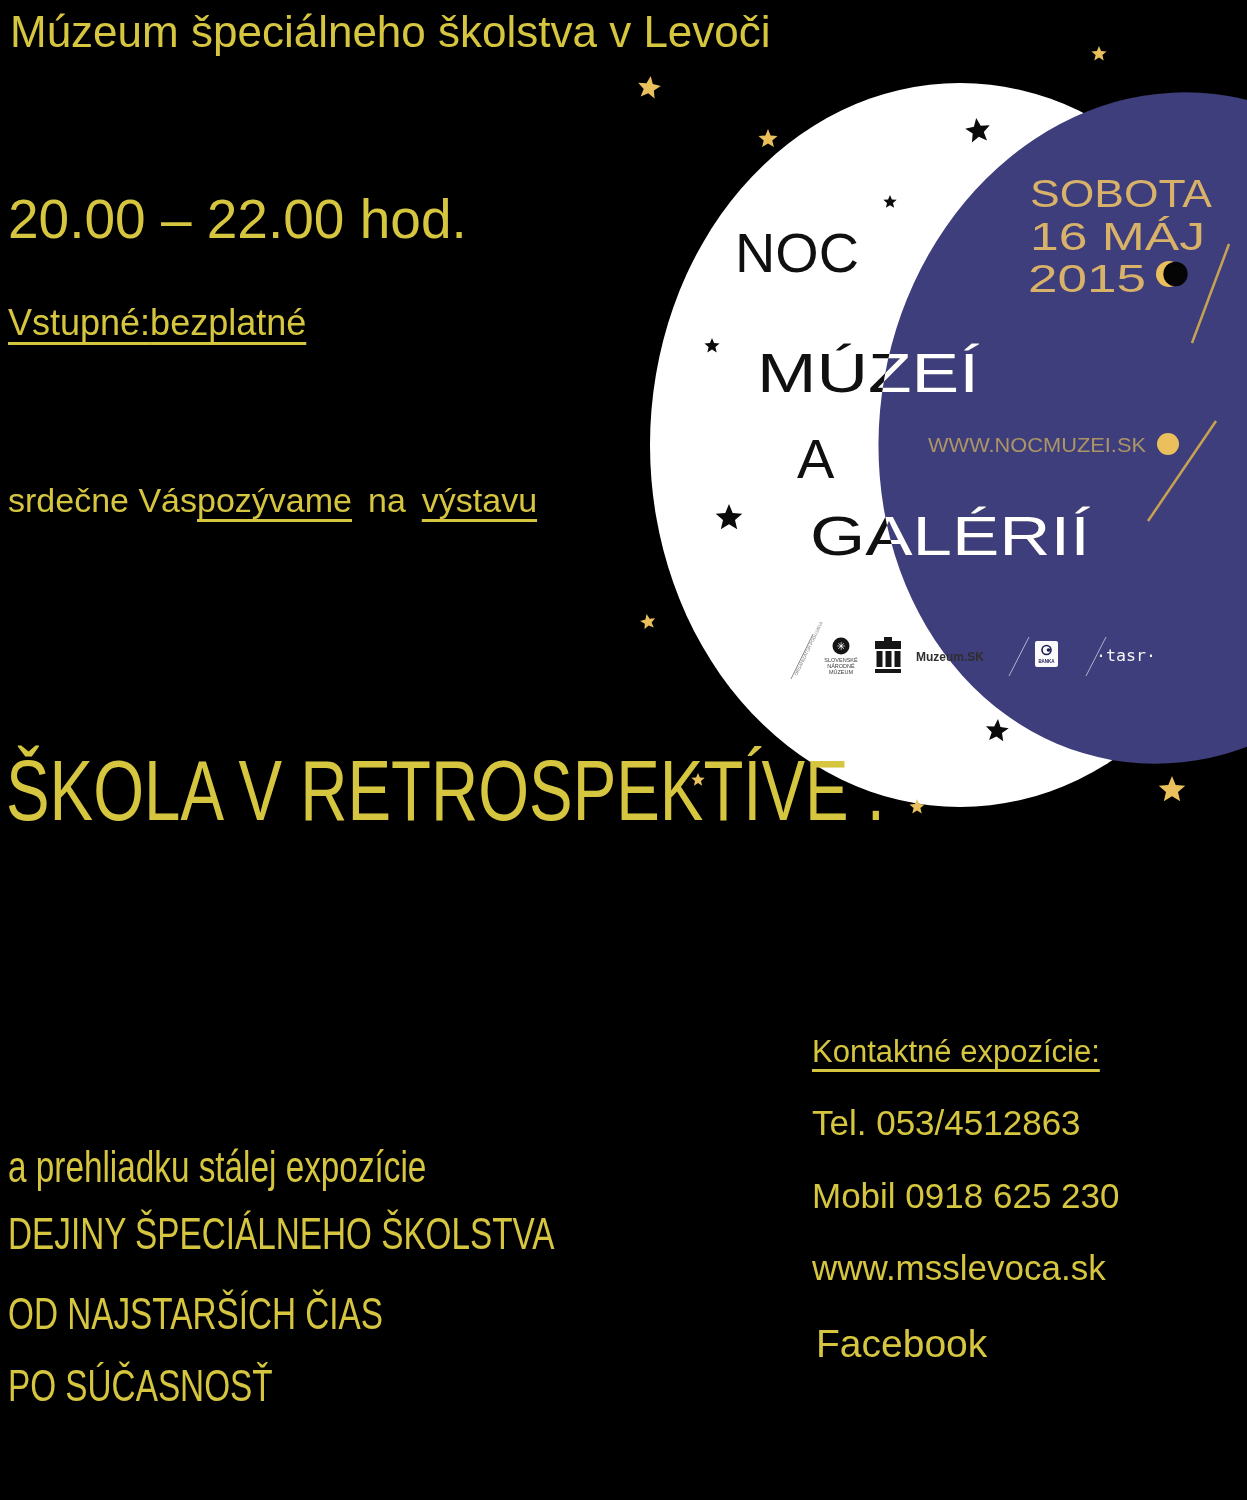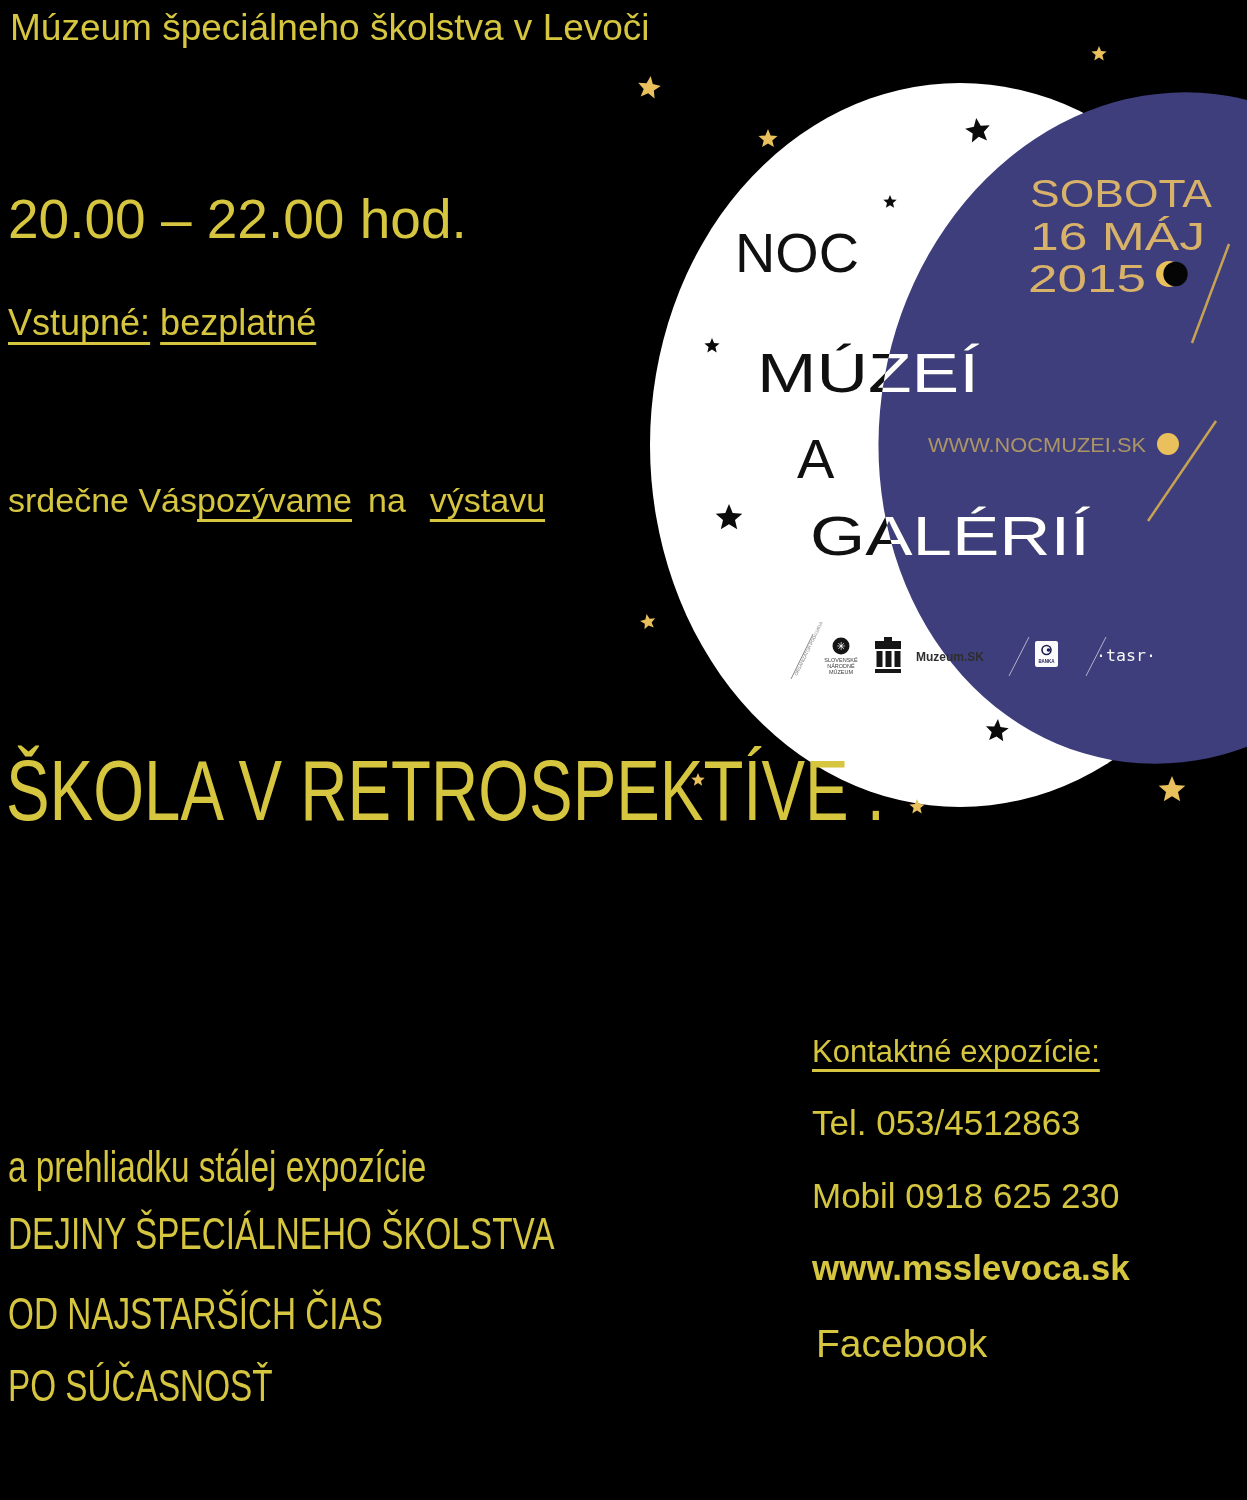--- a/index.html
+++ b/index.html
@@ -14,36 +14,36 @@
     color:var(--yellow);
   }
   .abs{position:absolute;white-space:nowrap;line-height:1.05;}
   .cond{transform:scaleX(.74);transform-origin:left top;}
   .u{
     text-decoration-line:underline;text-decoration-style:dashed;
     text-decoration-color:var(--red);text-decoration-thickness:3px;
     text-underline-offset:7px;
     text-decoration:underline;
   }
-  #poster-title{left:10px;top:9px;font-size:37px;}
+  #poster-title{left:10px;top:9px;font-size:44px;}
   #hours{left:8px;top:191px;font-size:55px;}
   #admission{left:8px;top:304px;font-size:36px;}
-  #admission .w2{margin-left:10px;}
+  #admission .w2{}
   #invite{left:8px;top:483px;font-size:34px;}
-  #invite .mid{margin-left:16px;margin-right:24px;}
+  #invite .mid{margin-left:16px;margin-right:16px;}
   #invite .pre{margin-right:0;}
   #exhibition-title{left:6px;top:745px;font-size:86px;transform:scaleX(.76);transform-origin:left top;}
   #expo-1{left:8px;top:1143px;font-size:45px;}
   #expo-2{left:8px;top:1210px;font-size:45px;}
   #expo-3{left:8px;top:1290px;font-size:45px;}
   #expo-4{left:8px;top:1362px;font-size:45px;}
   #contact-heading{left:812px;top:1036px;font-size:31px;}
   #contact-tel{left:812px;top:1105px;font-size:35px;}
   #contact-mobile{left:812px;top:1178px;font-size:35px;}
-  #contact-web{left:812px;top:1250px;font-size:35px;font-weight:bold;}
+  #contact-web{left:812px;top:1250px;font-size:35px;}
   #contact-fb{left:816px;top:1324px;font-size:39px;}
   svg{position:absolute;left:0;top:0;}
   .moon-title{font-family:"Liberation Sans",sans-serif;font-weight:300;}
   .gold-txt{font-family:"Liberation Sans",sans-serif;font-weight:300;fill:var(--gold);}
 </style>
 </head>
 <body>
 
 <svg width="1247" height="1500" viewBox="0 0 1247 1500">
   <defs>

